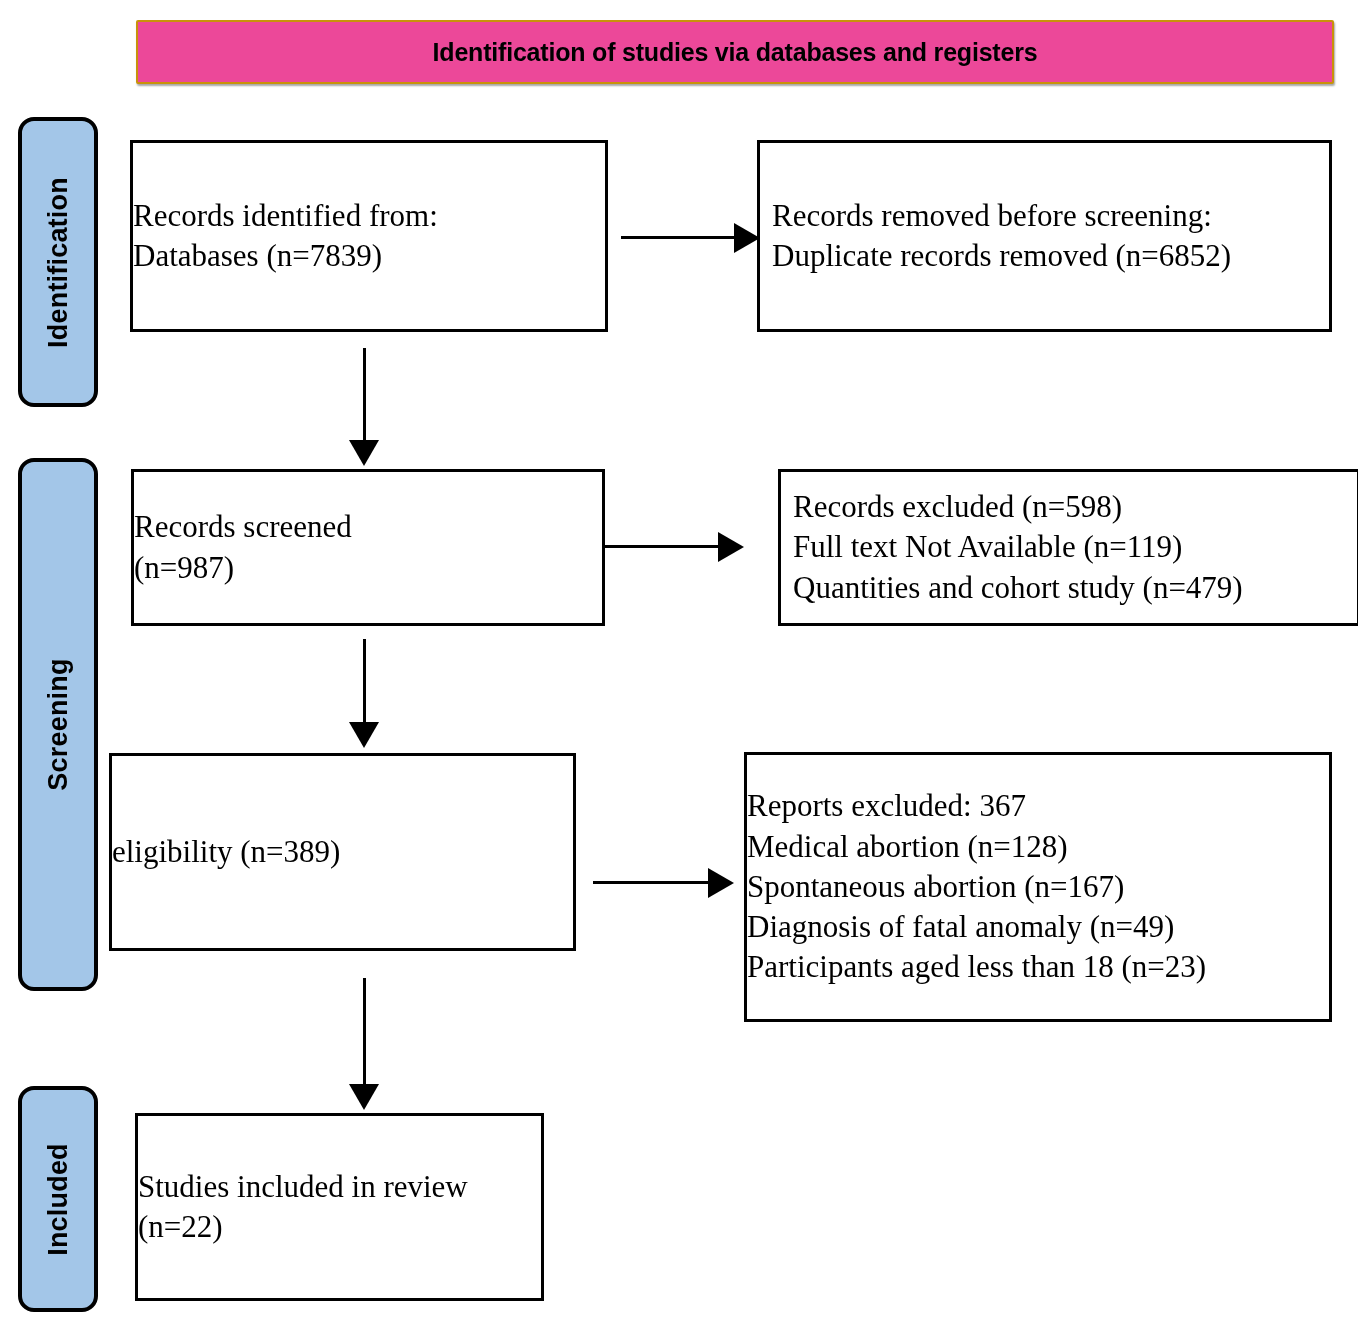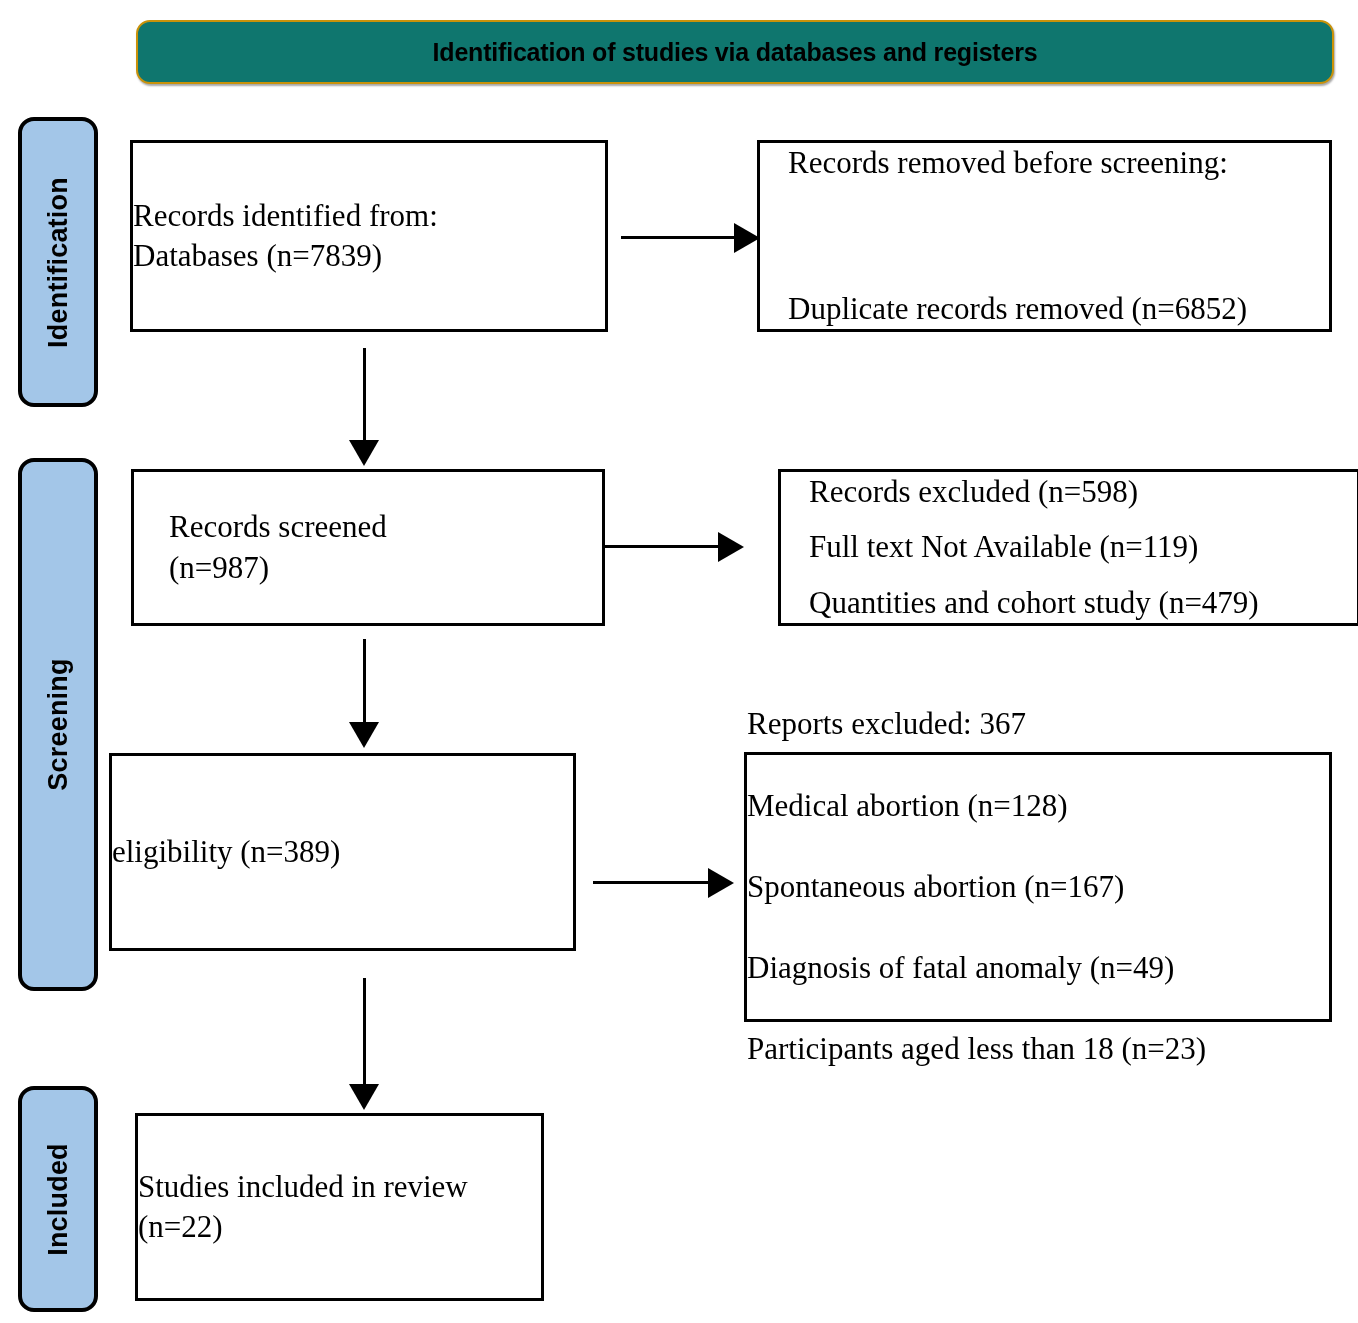--- a/index.html
+++ b/index.html
@@ -13,23 +13,23 @@
     height: 1323px;
     background: #ffffff;
     font-family: "Liberation Serif", "DejaVu Serif", serif;
     overflow: hidden;
   }
 
   
   .banner {
     position: absolute;
     box-sizing: border-box;
-    background: #0f766e;
+    background: #ec4899;
     border: 2px solid #c9920a;
-    border-radius: 14px;
+    border-radius: 2px;
     display: flex;
     align-items: center;
     justify-content: center;
     font-family: "Liberation Sans", "DejaVu Sans", sans-serif;
     font-weight: bold;
     color: #000000;
     letter-spacing: -0.2px;
     box-shadow: 1px 2px 2px rgba(0,0,0,0.35);
   }
 
@@ -63,21 +63,21 @@
     background: #ffffff;
     border: 3px solid #000000;
     display: flex;
     flex-direction: column;
     justify-content: center;
     font-size: 31px;
     line-height: 1.30;
     color: #000000;
   }
   .fbox.center { align-items: flex-start; text-align: center; }
-  .fbox.left   { align-items: flex-start; text-align: left; padding-left: 28px; justify-content: space-between; }
+  .fbox.left   { align-items: flex-start; text-align: left; padding-left: 12px; }
   .fbox .line { display: block; white-space: nowrap; }
 
   
   .vline {
     position: absolute;
     background: #000000;
     width: 3px;
   }
   .hline {
     position: absolute;
@@ -129,21 +129,21 @@
   <div class="arrow-right" style="left:734px; top:223px;"></div>
 
   <div class="fbox left" style="left:757px; top:140px; width:575px; height:192px;">
     <span class="line">Records removed before screening:</span>
     <span class="line">Duplicate records removed (n=6852)</span>
   </div>
 
   <div class="vline" style="left:363px; top:348px; height:98px;"></div>
   <div class="arrow-down" style="left:349px; top:440px;"></div>
 
-  <div class="fbox center" style="left:131px; top:469px; width:474px; height:157px;padding-left:35px;">
+  <div class="fbox center" style="left:131px; top:469px; width:474px; height:157px;">
     <span class="line">Records screened</span>
     <span class="line">(n=987)</span>
   </div>
 
   <div class="hline" style="left:605px; top:545px; width:120px;"></div>
   <div class="arrow-right" style="left:718px; top:532px;"></div>
 
   <div class="fbox left" style="left:750px; top:469px; width:582px; height:157px;margin-left:28px;">
     <span class="line">Records excluded (n=598)</span>
     <span class="line">Full text Not Available (n=119)</span>
@@ -153,21 +153,21 @@
   <div class="vline" style="left:363px; top:639px; height:88px;"></div>
   <div class="arrow-down" style="left:349px; top:722px;"></div>
 
   <div class="fbox center" style="left:109px; top:753px; width:467px; height:198px;">
     <span class="line">eligibility (n=389)</span>
   </div>
 
   <div class="hline" style="left:593px; top:881px; width:122px;"></div>
   <div class="arrow-right" style="left:708px; top:868px;"></div>
 
-  <div class="fbox center" style="left:744px; top:752px; width:588px; height:270px;gap:41px;">
+  <div class="fbox center" style="left:744px; top:752px; width:588px; height:270px;">
     <span class="line">Reports excluded: 367</span>
     <span class="line">Medical abortion (n=128)</span>
     <span class="line">Spontaneous abortion (n=167)</span>
     <span class="line">Diagnosis of fatal anomaly (n=49)</span>
     <span class="line">Participants aged less than 18 (n=23)</span>
   </div>
 
   <div class="vline" style="left:363px; top:978px; height:110px;"></div>
   <div class="arrow-down" style="left:349px; top:1084px;"></div>
 

